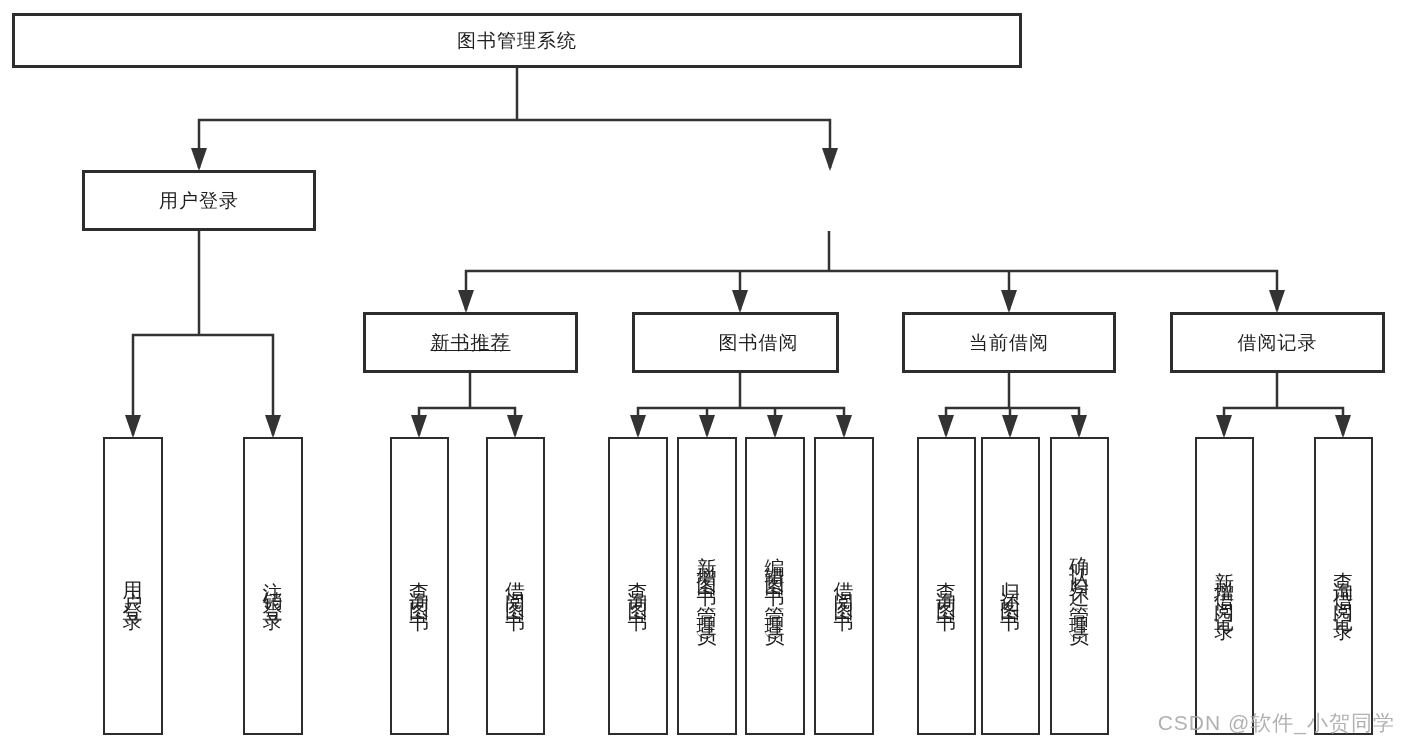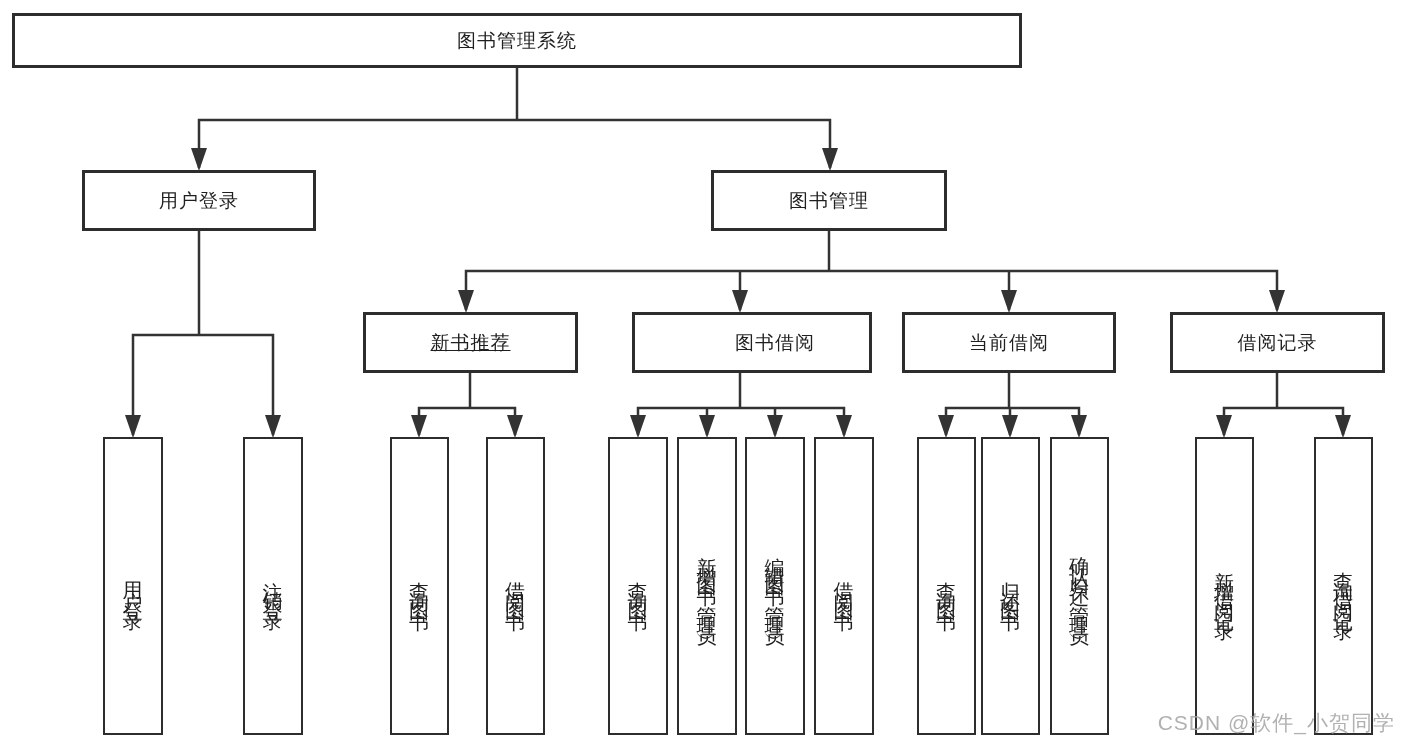--- a/index.html
+++ b/index.html
@@ -112,24 +112,23 @@
       <polygon points="1002,415 1018,415 1010,438"></polygon>
       <polygon points="1071,415 1087,415 1079,438"></polygon>
       <polygon points="1216,415 1232,415 1224,438"></polygon>
       <polygon points="1335,415 1351,415 1343,438"></polygon>
     </g>
   </svg>
 
   <div class="node h" style="left:12px; top:13px; width:1010px; height:55px;">图书管理系统</div>
 
   <div class="node h" style="left:82px; top:170px; width:234px; height:61px;">用户登录</div>
-  <div class="node h" style="left:711px; top:170px; width:236px; height:61px;">图书管理</div>
 
   <div class="node h" style="left:363px; top:312px; width:215px; height:61px;text-decoration:underline;">新书推荐</div>
-  <div class="node h" style="left:632px; top:312px; width:240px; height:61px;padding-left:46px;">图书借阅</div>
+  <div class="node h" style="left:632px; top:312px; width:207px; height:61px;padding-left:46px;">图书借阅</div>
   <div class="node h" style="left:902px; top:312px; width:214px; height:61px;font-family:Liberation Mono, monospace;">当前借阅</div>
   <div class="node h" style="left:1170px; top:312px; width:215px; height:61px;">借阅记录</div>
 
   <div class="node v" style="left:103px; top:437px; width:60px; height:298px;">用户登录</div>
   <div class="node v" style="left:243px; top:437px; width:60px; height:298px;">注销登录</div>
 
   <div class="node v" style="left:390px; top:437px; width:59px; height:298px;">查询图书</div>
   <div class="node v" style="left:486px; top:437px; width:59px; height:298px;">借阅图书</div>
 
   <div class="node v" style="left:608px; top:437px; width:60px; height:298px;">查询图书</div>

